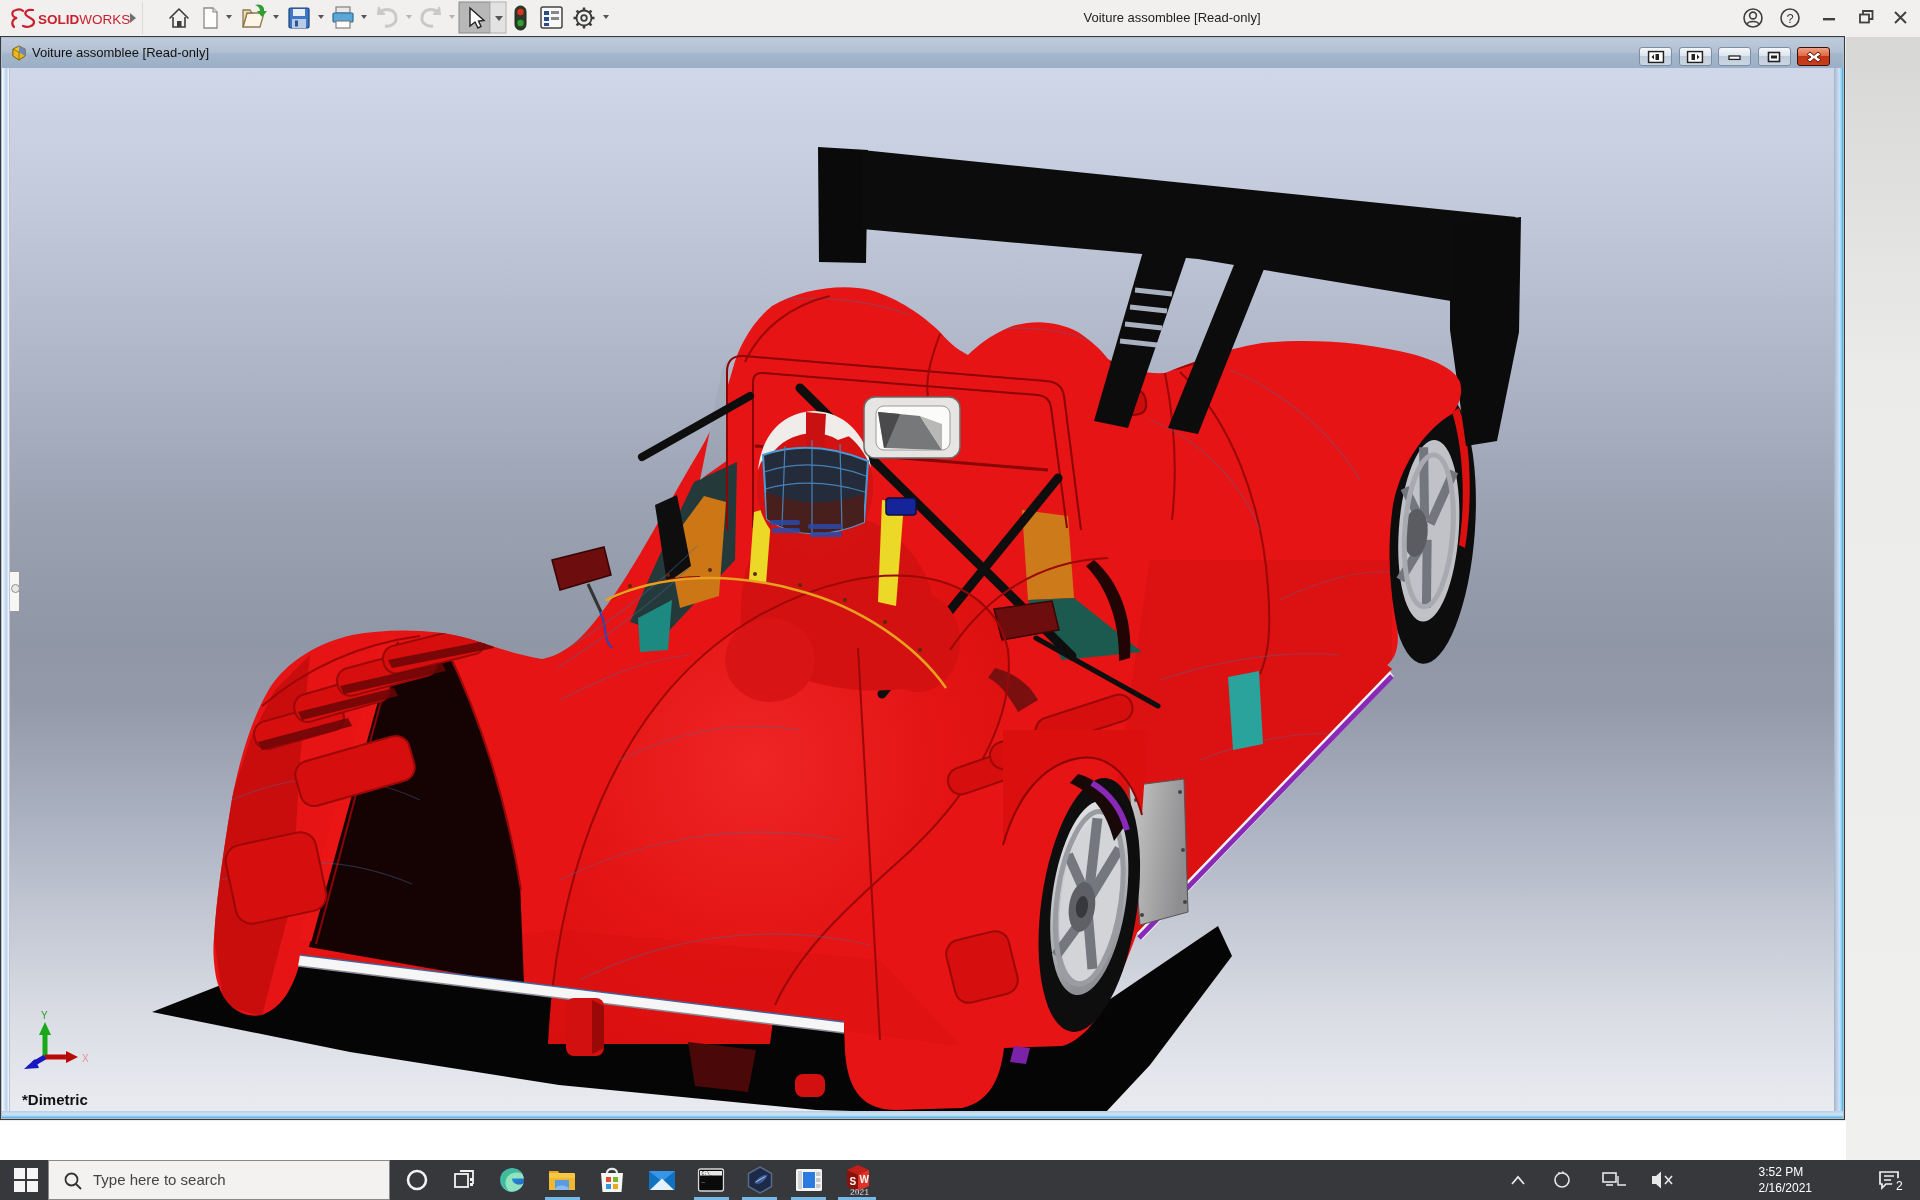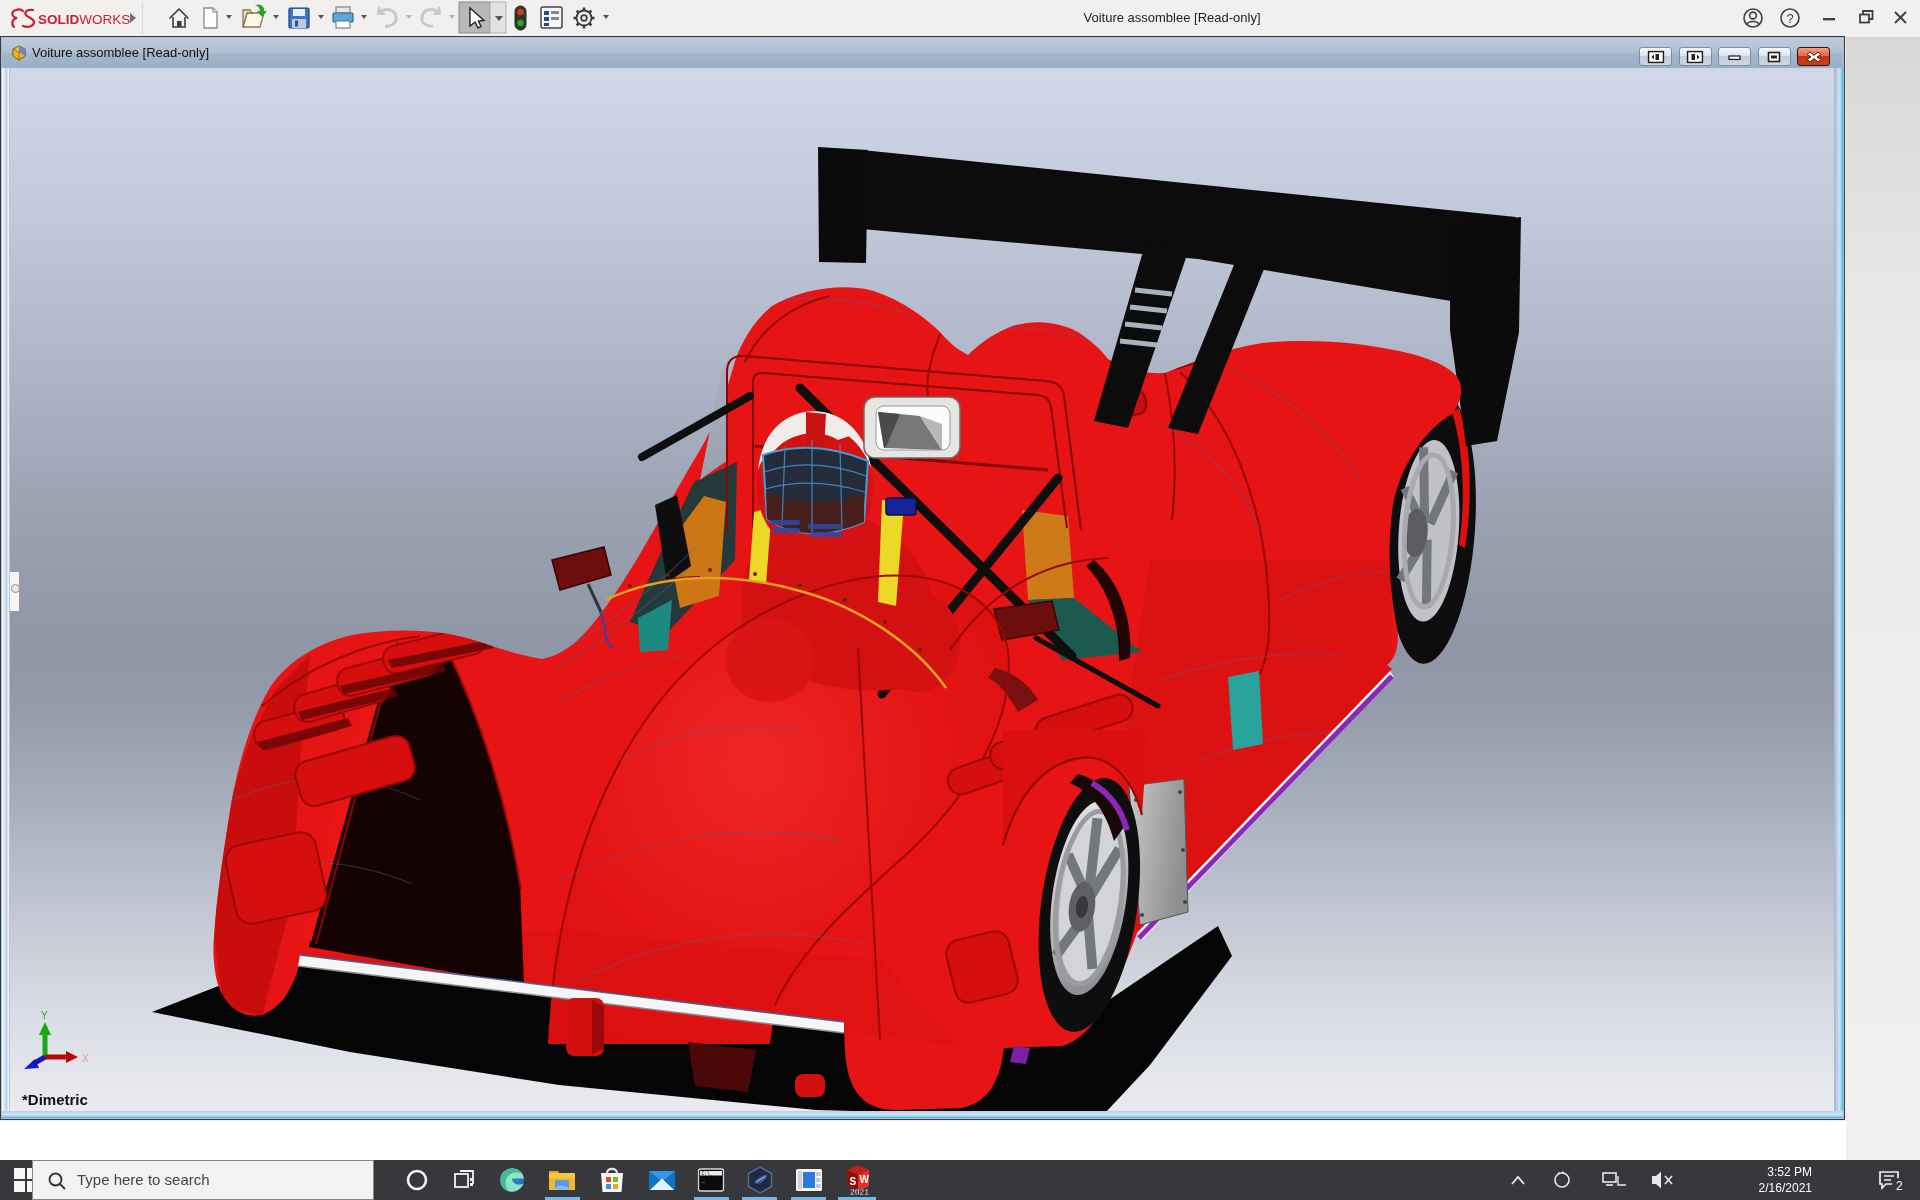--- a/index.html
+++ b/index.html
@@ -23,26 +23,26 @@
      background:linear-gradient(180deg,#cfd7e9 0%,#c3cbdd 12%,#b2bacc 25%,#9ba3b3 42%,#8f96a5 55%,#949aa9 61%,#a8afbf 71%,#c2c7d3 81%,#d8dbe3 90%,#e5e7ed 97%,#e9ebf0 100%);}
   #vpsvg{position:absolute;left:0;top:0;}
   
   #lborder{position:absolute;left:1px;top:31px;width:8px;bottom:1px;background:linear-gradient(90deg,#fdfdfd 0%,#dce9f6 25%,#b9d2ec 55%,#f2f6fa 85%,#9aa2ae 100%);}
   #rborder{position:absolute;right:1px;top:31px;width:9px;bottom:1px;background:linear-gradient(90deg,#aab3c0 0%,#b7cde8 30%,#cfe0f2 60%,#7fd4f8 85%,#3e9ed0 100%);}
   #bborder{position:absolute;left:1px;right:1px;bottom:1px;height:7px;background:linear-gradient(180deg,#b8cfe8 0%,#cfe0f2 50%,#86d2f4 80%,#48a8d8 100%);}
   #rightmargin{position:absolute;left:1846px;top:37px;width:74px;height:1123px;background:linear-gradient(180deg,#d7d7d6 0%,#ebebea 30%,#f0f0ef 100%);}
   #whitestrip{position:absolute;left:0;top:1121px;width:1846px;height:39px;background:#ffffff;}
   
   #taskbar{position:absolute;left:0;top:1160px;width:1920px;height:40px;background:#37383c;}
-  #search{position:absolute;left:32px;top:1160px;width:342px;height:40px;background:#f3f2f1;border:1px solid #888;box-sizing:border-box;}
+  #search{position:absolute;left:48px;top:1160px;width:342px;height:40px;background:#f3f2f1;border:1px solid #888;box-sizing:border-box;}
   #search span{position:absolute;left:44px;top:10px;font-size:15px;color:#444;}
   .tbicon{position:absolute;top:1160px;width:46px;height:40px;}
   .tbicon svg{position:absolute;left:50%;top:50%;transform:translate(-50%,-50%);}
   .uline{position:absolute;top:1197px;height:3px;background:#76b9e8;}
-  #clock{position:absolute;right:108px;top:1164px;text-align:right;font-size:12px;color:#fff;line-height:16px;}
+  #clock{position:absolute;right:108px;top:1164px;text-align:left;font-size:12px;color:#fff;line-height:16px;}
 </style></head>
 <body>
 <div id="screen">
 
   <div id="topbar">
     <div id="apptitle">Voiture assomblee [Read-only]</div>
     <svg id="logo" width="135" height="26" viewBox="0 0 135 26">
       <g fill="none" stroke="#c8202f" stroke-width="2.2" stroke-linecap="round">
         <path d="M6 21 C 3 18 4 13 9 12 C 3 11 3 5 8 4 C 11 3 14 4 15 5"></path>
         <path d="M25 4 C 19 3 16 6 18 9 C 20 12 26 12 26 16 C 26 20 20 22 15 20"></path>

